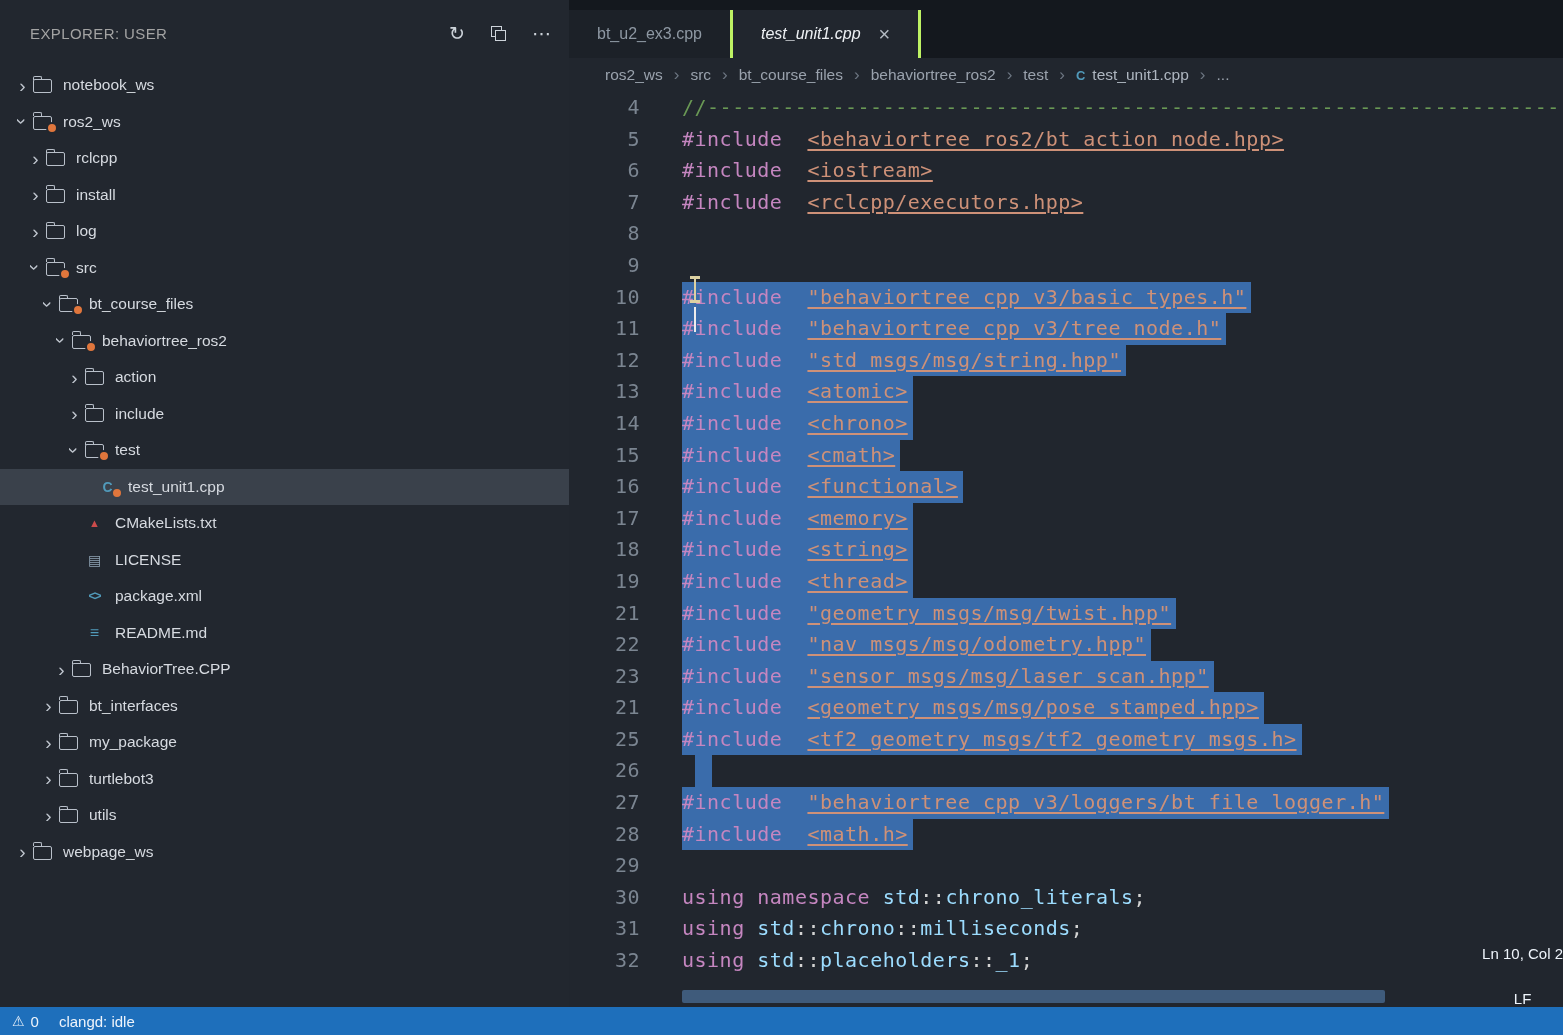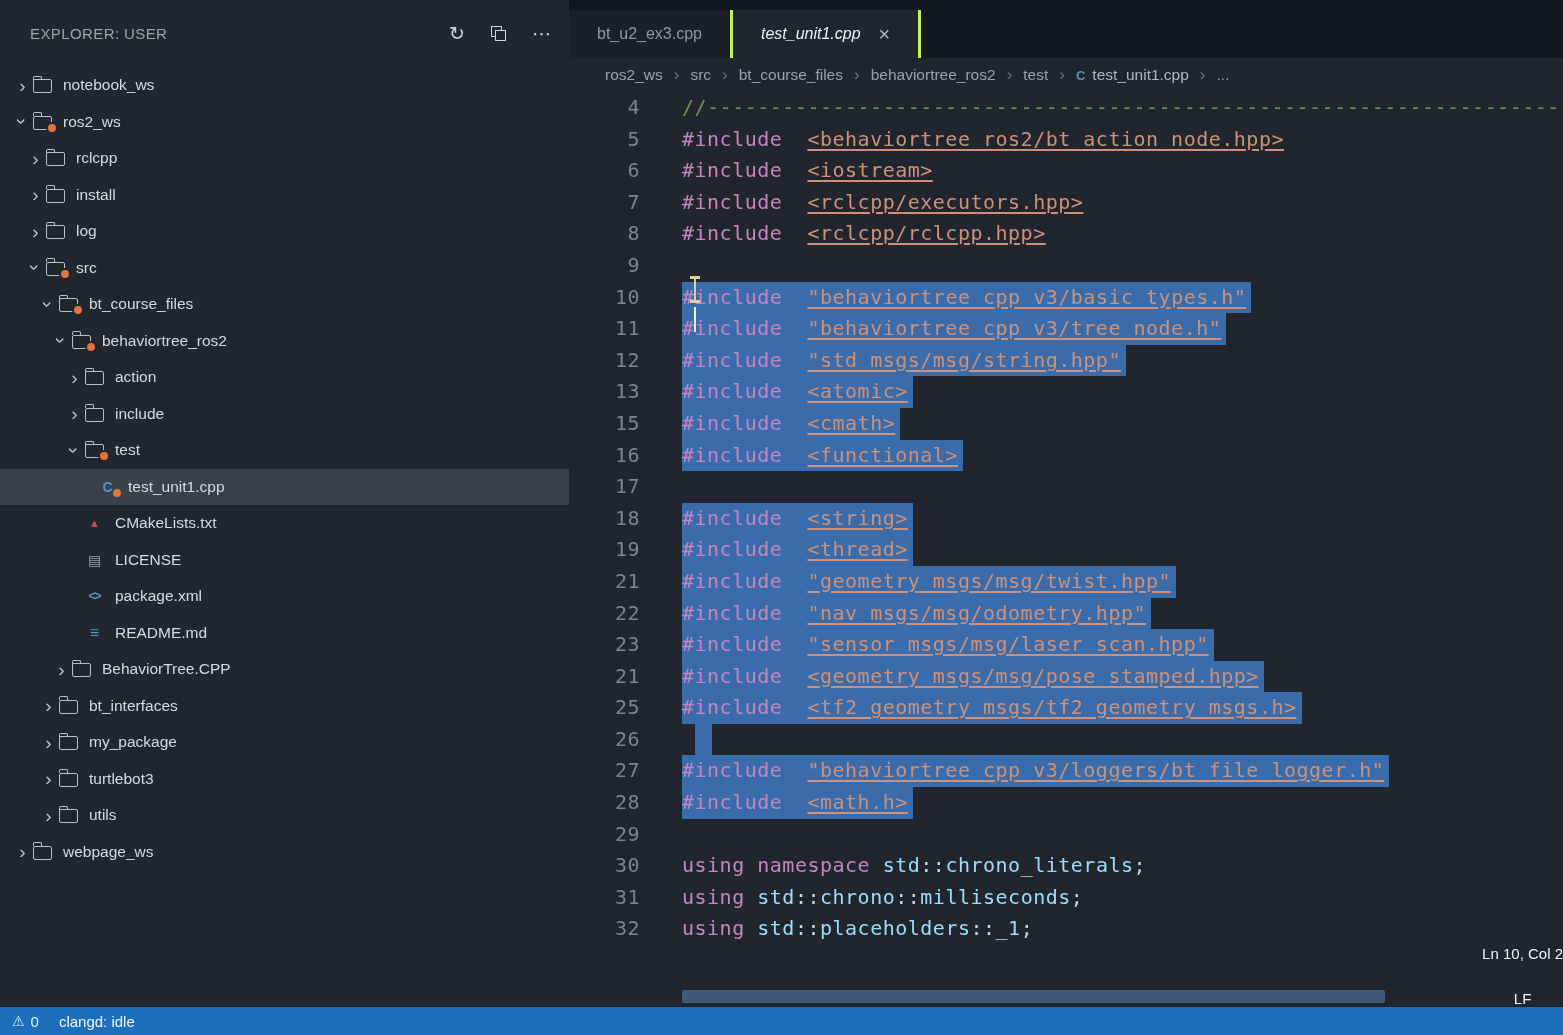--- a/index.html
+++ b/index.html
@@ -317,29 +317,30 @@
         <span class="bc-icon">C</span>
         <span class="bc-item bc-file">test_unit1.cpp</span>
         <span class="bc-sep">›</span>
         <span class="bc-item">...</span>
       </div>
     <div class="codearea" id="codearea">
         <div class="cline"><span class="lnum">4</span><span class="lbody"><span class="tk-c">//--------------------------------------------------------------------------------------------------</span></span></div>
         <div class="cline"><span class="lnum">5</span><span class="lbody"><span class="tk-k">#include</span><span class="tk-p">  </span><span class="tk-s">&lt;behaviortree_ros2/bt_action_node.hpp&gt;</span></span></div>
         <div class="cline"><span class="lnum">6</span><span class="lbody"><span class="tk-k">#include</span><span class="tk-p">  </span><span class="tk-s">&lt;iostream&gt;</span></span></div>
         <div class="cline"><span class="lnum">7</span><span class="lbody"><span class="tk-k">#include</span><span class="tk-p">  </span><span class="tk-s">&lt;rclcpp/executors.hpp&gt;</span></span></div>
-        <div class="cline"><span class="lnum">8</span><span class="lbody"><span class="tk-k">#include</span><span class="tk-p">  </span><span class="tk-s">&lt;rclcpp/rclcpp.hpp&gt;</span></span></div>
+        <div class="cline"><span class="lnum">8</span></div>
         <div class="cline"><span class="lnum">9</span><span class="lbody"></span></div>
         <div class="cline"><span class="lnum">10</span><span class="lbody"><span class="sel"><span class="tk-k">#</span><span class="caret"></span><span class="tk-k">include</span><span class="tk-p">  </span><span class="tk-s">"behaviortree_cpp_v3/basic_types.h"</span></span></span></div>
         <div class="cline"><span class="lnum">11</span><span class="lbody"><span class="sel"><span class="tk-k">#include</span><span class="tk-p">  </span><span class="tk-s">"behaviortree_cpp_v3/tree_node.h"</span></span></span></div>
         <div class="cline"><span class="lnum">12</span><span class="lbody"><span class="sel"><span class="tk-k">#include</span><span class="tk-p">  </span><span class="tk-s">"std_msgs/msg/string.hpp"</span></span></span></div>
         <div class="cline"><span class="lnum">13</span><span class="lbody"><span class="sel"><span class="tk-k">#include</span><span class="tk-p">  </span><span class="tk-s">&lt;atomic&gt;</span></span></span></div>
+        <div class="cline"><span class="lnum">14</span><span class="lbody"><span class="sel"><span class="tk-k">#include</span><span class="tk-p">  </span><span class="tk-s">&lt;chrono&gt;</span></span></span></div>
         <div class="cline"><span class="lnum">15</span><span class="lbody"><span class="sel"><span class="tk-k">#include</span><span class="tk-p">  </span><span class="tk-s">&lt;cmath&gt;</span></span></span></div>
         <div class="cline"><span class="lnum">16</span><span class="lbody"><span class="sel"><span class="tk-k">#include</span><span class="tk-p">  </span><span class="tk-s">&lt;functional&gt;</span></span></span></div>
-        <div class="cline"><span class="lnum">17</span></div>
+        <div class="cline"><span class="lnum">17</span><span class="lbody"><span class="sel"><span class="tk-k">#include</span><span class="tk-p">  </span><span class="tk-s">&lt;memory&gt;</span></span></span></div>
         <div class="cline"><span class="lnum">18</span><span class="lbody"><span class="sel"><span class="tk-k">#include</span><span class="tk-p">  </span><span class="tk-s">&lt;string&gt;</span></span></span></div>
         <div class="cline"><span class="lnum">19</span><span class="lbody"><span class="sel"><span class="tk-k">#include</span><span class="tk-p">  </span><span class="tk-s">&lt;thread&gt;</span></span></span></div>
         <div class="cline"><span class="lnum">21</span><span class="lbody"><span class="sel"><span class="tk-k">#include</span><span class="tk-p">  </span><span class="tk-s">"geometry_msgs/msg/twist.hpp"</span></span></span></div>
         <div class="cline"><span class="lnum">22</span><span class="lbody"><span class="sel"><span class="tk-k">#include</span><span class="tk-p">  </span><span class="tk-s">"nav_msgs/msg/odometry.hpp"</span></span></span></div>
         <div class="cline"><span class="lnum">23</span><span class="lbody"><span class="sel"><span class="tk-k">#include</span><span class="tk-p">  </span><span class="tk-s">"sensor_msgs/msg/laser_scan.hpp"</span></span></span></div>
         <div class="cline"><span class="lnum">21</span><span class="lbody"><span class="sel"><span class="tk-k">#include</span><span class="tk-p">  </span><span class="tk-s">&lt;geometry_msgs/msg/pose_stamped.hpp&gt;</span></span></span></div>
         <div class="cline"><span class="lnum">25</span><span class="lbody"><span class="sel"><span class="tk-k">#include</span><span class="tk-p">  </span><span class="tk-s">&lt;tf2_geometry_msgs/tf2_geometry_msgs.h&gt;</span></span></span></div>
         <div class="cline"><span class="lnum">26</span><span class="lbody"><span class="selblock"></span></span></div>
         <div class="cline"><span class="lnum">27</span><span class="lbody"><span class="sel"><span class="tk-k">#include</span><span class="tk-p">  </span><span class="tk-s">"behaviortree_cpp_v3/loggers/bt_file_logger.h"</span></span></span></div>
         <div class="cline"><span class="lnum">28</span><span class="lbody"><span class="sel"><span class="tk-k">#include</span><span class="tk-p">  </span><span class="tk-s">&lt;math.h&gt;</span></span></span></div>

